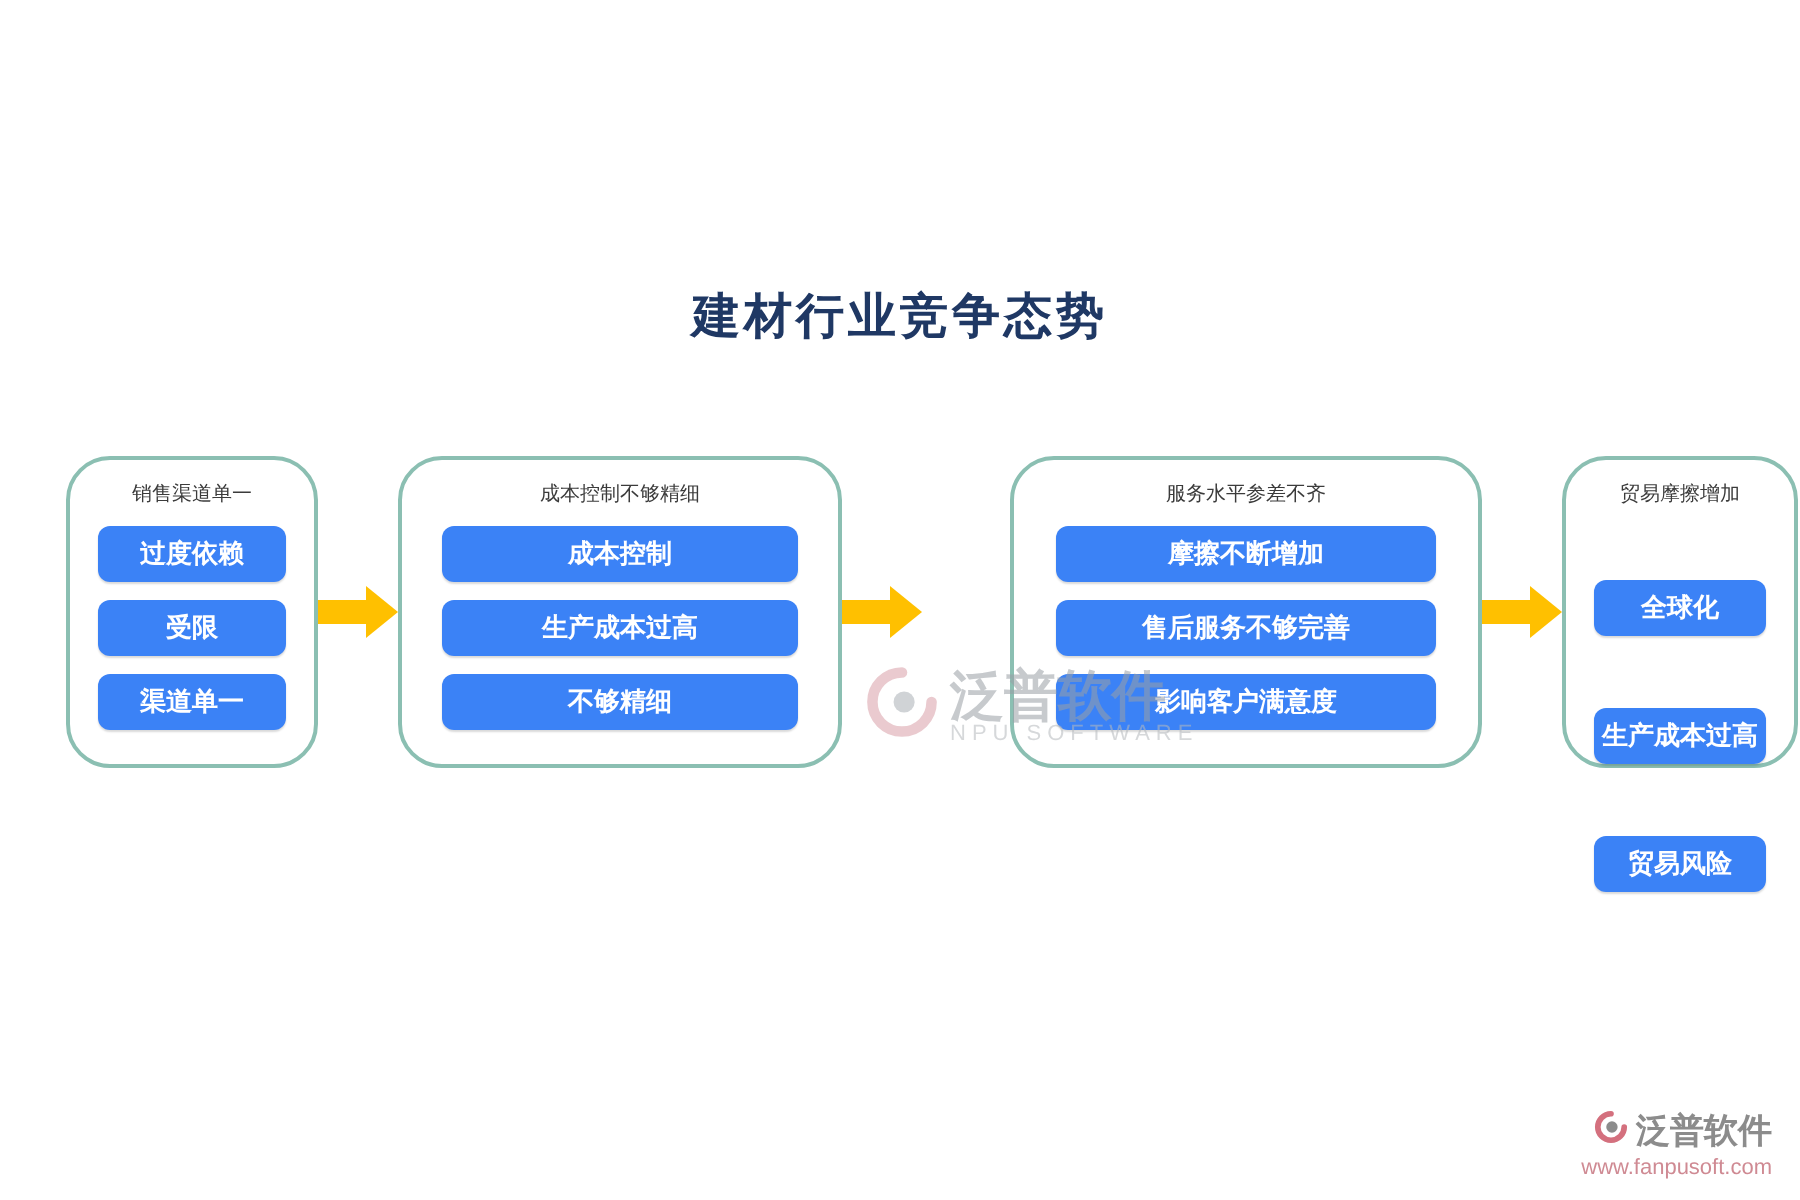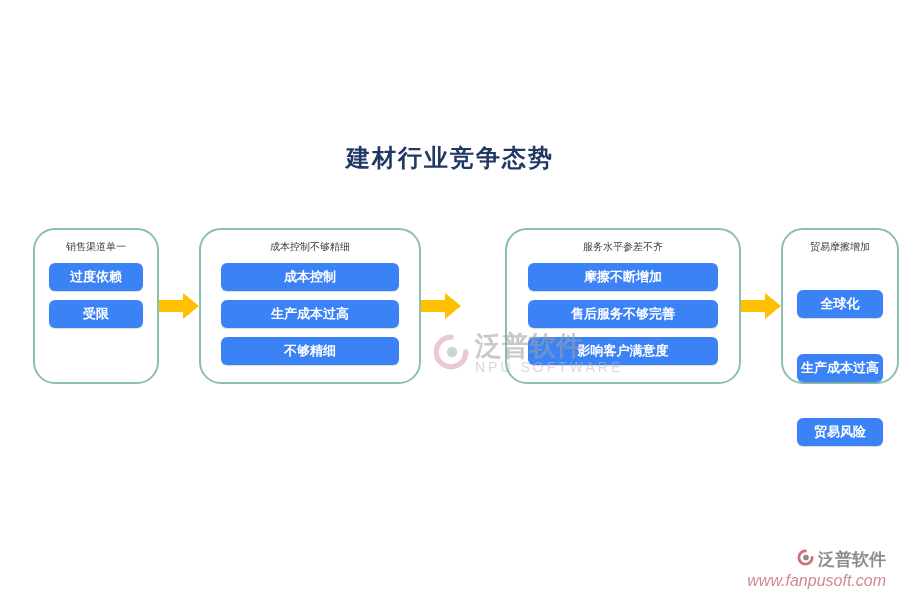--- a/index.html
+++ b/index.html
@@ -112,21 +112,21 @@
     pointer-events: none;
   }
   .wm-center .wm-text { display: flex; flex-direction: column; line-height: 1.05; }
   .wm-brand {
     font-family: "Liberation Serif", serif;
     font-size: 27px;
     font-weight: bold;
     color: #9aa0a6;
   }
   .wm-sub {
-    font-size: 14px;
+    font-size: 11px;
     letter-spacing: 3px;
     color: #b5b9bd;
   }
 
   .wm-footer {
     position: absolute;
     right: 14px;
     bottom: 10px;
     text-align: right;
   }
@@ -136,37 +136,37 @@
     justify-content: flex-end;
     gap: 4px;
   }
   .wm-footer-brand {
     font-family: "Liberation Serif", serif;
     font-size: 17px;
     font-weight: bold;
     color: #8c8c8c;
   }
   .wm-footer-url {
-    font-size: 16px;
+    font-size: 11px;
     color: #cf8a93;
     margin-top: 1px;
-    font-style: italic;
   }
 </style>
 </head>
 <body>
 
 <h1 class="title">建材行业竞争态势</h1>
 
 <div class="flow">
 
   <div class="box box-1">
     <div class="box-header">销售渠道单一</div>
     <div class="item">过度依赖</div>
     <div class="item">受限</div>
+    <div class="item">渠道单一</div>
   </div>
 
   <div class="arrow"></div>
 
   <div class="box box-2">
     <div class="box-header">成本控制不够精细</div>
     <div class="item">成本控制</div>
     <div class="item">生产成本过高</div>
     <div class="item">不够精细</div>
   </div>

